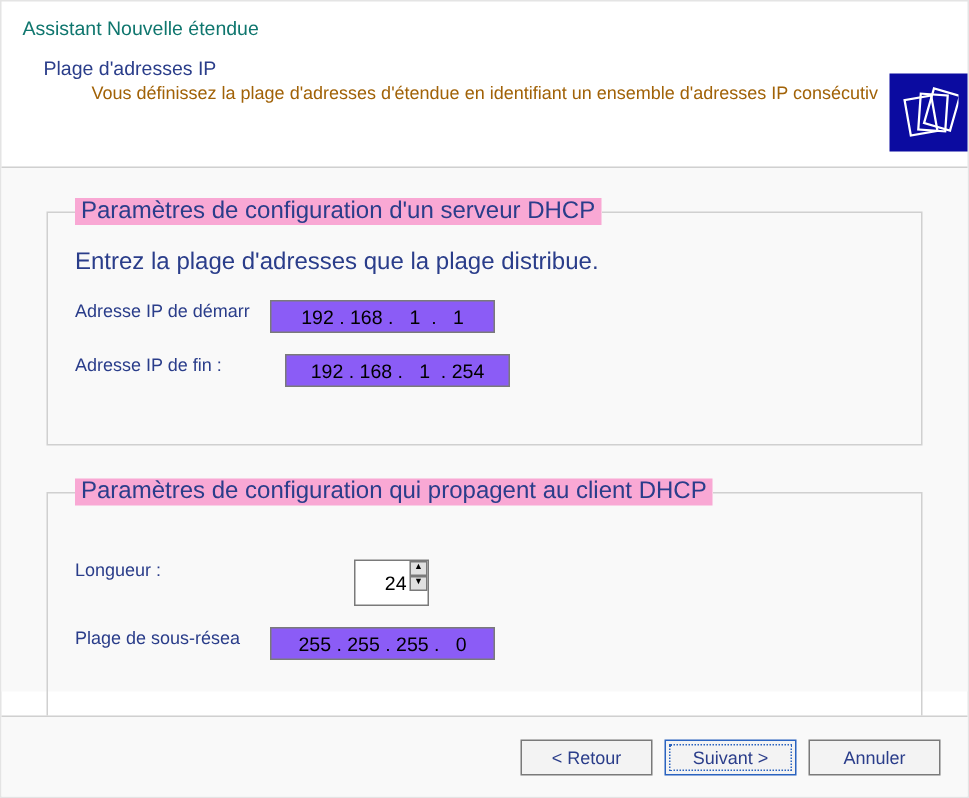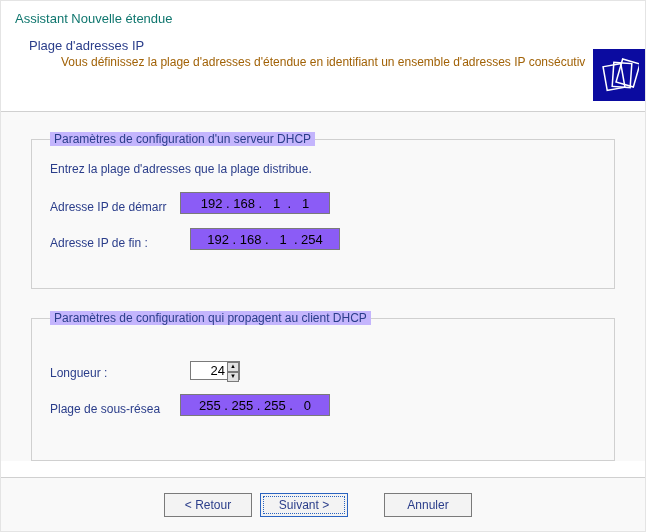--- a/index.html
+++ b/index.html
@@ -62,33 +62,33 @@
     box-sizing: border-box;
   }
 
   fieldset.group {
     border: 1px solid #d0d0d0;
     margin: 0 0 22px 0;
     padding: 16px 18px 24px 18px;
     position: relative;
   }
   fieldset.group legend {
-    font-size: 12px;
+    font-size: 16px;
     color: #2a3d8a;
     padding: 0 4px;
-    background: #c4b5fd;
+    background: #f9a8d4;
   }
   .instruct {
-    font-size: 12px;
+    font-size: 16px;
     color: #2a3d8a;
     margin-bottom: 16px;
   }
   .row {
     display: flex;
-    align-items: flex-end;
+    align-items: flex-start;
     margin-bottom: 14px;
   }
   .row-label {
     width: 140px;
     font-size: 12px;
     color: #2a3d8a;
     white-space: nowrap;
   }
   .row-label.tight { width: 140px; margin-right:-10px; }
   .ip-input {
@@ -101,27 +101,28 @@
     text-align: center;
     padding: 0;
     box-sizing: border-box;
   }
   .spinner-wrap {
     display: inline-flex;
     position: relative;
   }
   .spinner {
     width: 50px;
-    height: 19px;
+    height: 31px;
     border: 1px solid #7a7a7a;
     background: #fff;
     font-size: 13px;
     text-align: right;
     padding-right: 14px;
     box-sizing: border-box;
+    margin-left: 46px;
   }
   .spinner-buttons {
     position: absolute;
     right: 1px;
     top: 1px;
     width: 12px;
     height: 20px;
     display: flex;
     flex-direction: column;
   }
@@ -138,42 +139,42 @@
   .footer {
     position: absolute;
     bottom: 0;
     left: 0;
     right: 0;
     height: 54px;
     border-top: 1px solid #d0d0d0;
     background: #f9f9f9;
     display: flex;
     align-items: center;
-    justify-content: center;
+    justify-content: flex-end;
     padding-right: 18px;
     box-sizing: border-box;
   }
   .btn {
     width: 88px;
     height: 24px;
     margin-left: 8px;
     border: 1px solid #7a7a7a;
     background: #f3f3f3;
     font-size: 12px;
     color: #2a3d8a;
     cursor: pointer;
     display: inline-flex;
     align-items: center;
     justify-content: center;
   }
   .btn.next {
     border: 1px solid #2a63c0;
     outline: 1px dotted #2a63c0;
     outline-offset: -4px;
-    margin-right: 28px;
+    margin-right: 0;
   }
 </style>
 </head>
 <body>
 
 <div class="wizard">
 
   <div class="header">
     <div class="header-title">Assistant Nouvelle étendue</div>
     <div class="header-sub">Plage d'adresses IP</div>

